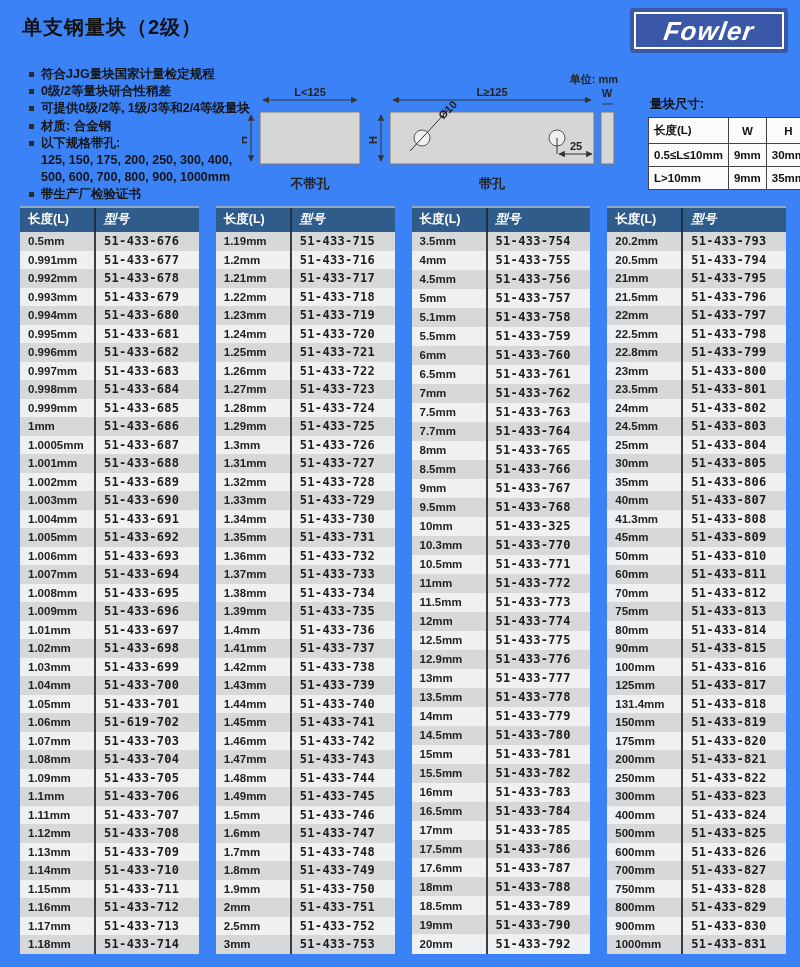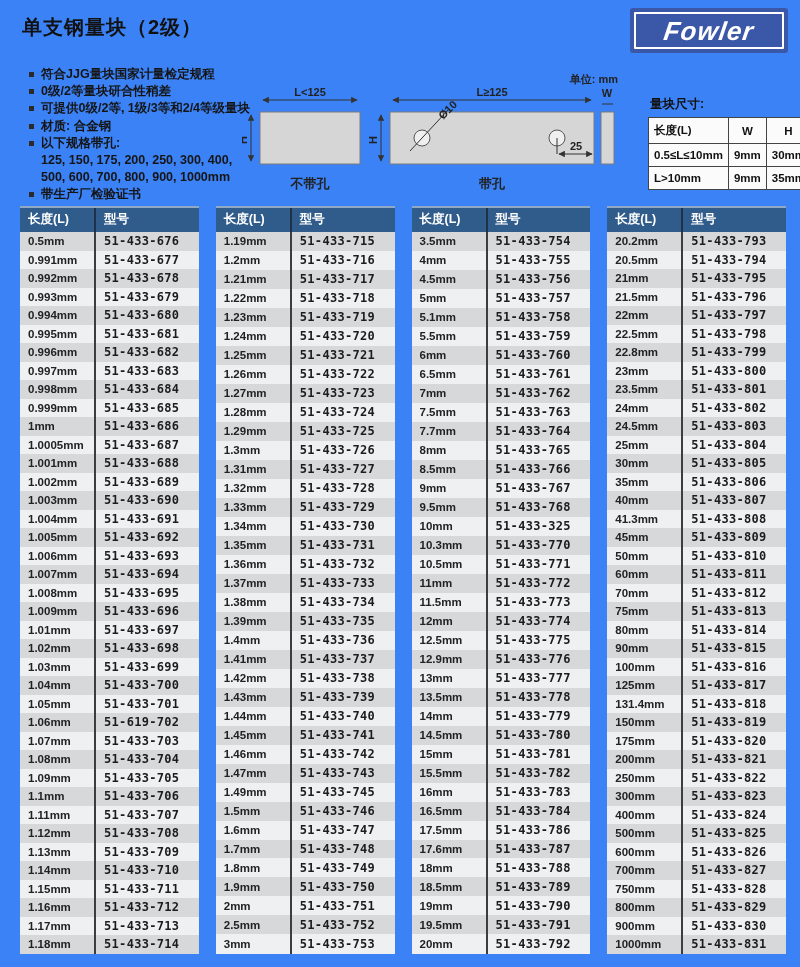--- a/index.html
+++ b/index.html
@@ -24,21 +24,21 @@
   .size-panel{position:absolute;left:648px;top:96px;width:158px;}
   .size-caption{font-size:12.5px;font-weight:bold;color:#111;margin:0 0 4px 2px;}
   .size-table{border-collapse:collapse;width:100%;background:#fbfbfb;}
   .size-table th,.size-table td{border:1px solid #444;font-size:11.5px;font-weight:bold;color:#111;padding:5px 5px;text-align:left;}
   .size-table th.c,.size-table td.c{text-align:center;}
 
   
   .tables{position:absolute;left:20px;top:206px;width:766px;display:flex;gap:17px;}
   .model-table{flex:1;border-collapse:collapse;table-layout:fixed;}
   .model-table th{background:#2f5c8a;border-top:2px solid #8fa9c4;color:#fff;font-size:12.5px;font-weight:bold;text-align:left;padding:3px 0 4px 8px;}
-  .model-table th.h-model{border-left:2px solid #1e3147;}
+  .model-table th.h-model{border-left:2px solid #1e3147;font-style:italic;}
   .model-table col.c-len{width:42%;}
   .model-table td{height:18.5px;font-size:11.5px;padding:0 0 0 8px;color:#1c1c1c;overflow:hidden;white-space:nowrap;}
   .model-table td.len{font-weight:bold;color:#222;}
   .model-table td.model{border-left:2px solid #3d3d3d;font-family:"DejaVu Sans Mono",monospace;font-weight:bold;font-size:12px;letter-spacing:0.3px;}
   .model-table tbody tr:nth-child(odd){background:#d7d8da;}
   .model-table tbody tr:nth-child(even){background:#eef0f1;}
 </style>
 </head>
 <body>
 
@@ -413,20 +413,24 @@
           </tr>
           <tr>
             <td class="len">1.46mm</td>
             <td class="model">51-433-742</td>
           </tr>
           <tr>
             <td class="len">1.47mm</td>
             <td class="model">51-433-743</td>
           </tr>
           <tr>
+            <td class="len">1.48mm</td>
+            <td class="model">51-433-744</td>
+          </tr>
+          <tr>
             <td class="len">1.49mm</td>
             <td class="model">51-433-745</td>
           </tr>
           <tr>
             <td class="len">1.5mm</td>
             <td class="model">51-433-746</td>
           </tr>
           <tr>
             <td class="len">1.6mm</td>
             <td class="model">51-433-747</td>
@@ -587,42 +591,42 @@
           </tr>
           <tr>
             <td class="len">16mm</td>
             <td class="model">51-433-783</td>
           </tr>
           <tr>
             <td class="len">16.5mm</td>
             <td class="model">51-433-784</td>
           </tr>
           <tr>
+            <td class="len">17mm</td>
+            <td class="model">51-433-785</td>
+          </tr>
+          <tr>
             <td class="len">17.5mm</td>
             <td class="model">51-433-786</td>
           </tr>
           <tr>
             <td class="len">17.6mm</td>
             <td class="model">51-433-787</td>
           </tr>
           <tr>
             <td class="len">18mm</td>
             <td class="model">51-433-788</td>
           </tr>
           <tr>
             <td class="len">18.5mm</td>
             <td class="model">51-433-789</td>
           </tr>
           <tr>
             <td class="len">19mm</td>
             <td class="model">51-433-790</td>
-          </tr>
-          <tr>
-            <td class="len">19.5mm</td>
-            <td class="model">51-433-791</td>
           </tr>
           <tr>
             <td class="len">20mm</td>
             <td class="model">51-433-792</td>
           </tr>
         </tbody>
       </table>
       <table class="model-table">
         <colgroup>
           <col class="c-len">

